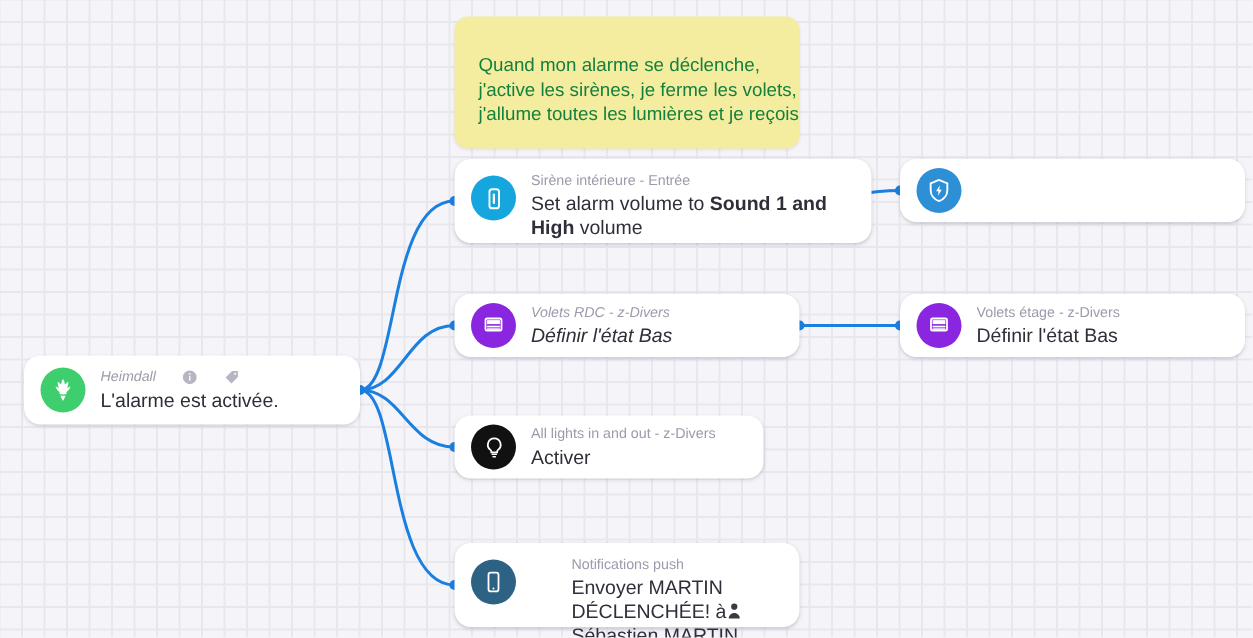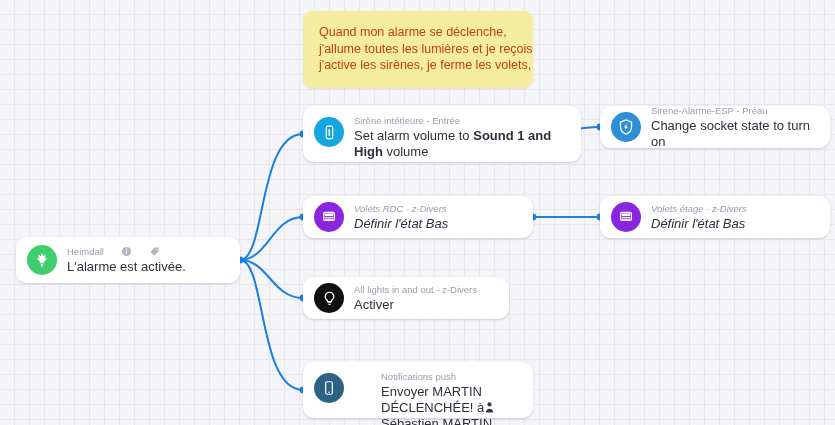--- a/index.html
+++ b/index.html
@@ -35,22 +35,22 @@
 
   
   .note {
     position: absolute;
     left: 303px;
     top: 11px;
     width: 230px;
     box-sizing: border-box;
     background: #f4eda0;
     border-radius: 9px;
-    padding: 13px 16px 14px 16px;
-    color: #c2410c;
+    padding: 24px 16px 14px 16px;
+    color: #15803d;
     font-size: 12.5px;
     line-height: 16.5px;
     box-shadow: 0 1px 2px rgba(60,60,80,0.10);
   }
   .note-line { white-space: nowrap; }
 
   
   .node {
     position: absolute;
     box-sizing: border-box;
@@ -80,34 +80,35 @@
     color: #9b9bab;
     line-height: 12px;
     margin-bottom: 1px;
     white-space: nowrap;
     overflow: hidden;
   }
   .node-sub-row {
     display: flex;
     align-items: center;
     gap: 17px;
+    font-style: italic;
   }
   .node-title {
     font-size: 13px;
     color: #2f2f3a;
     line-height: 16px;
   }
   .node-title .strong { font-weight: bold; }
 
   
   #node-trigger { left: 16px;  top: 237px; width: 224px; height: 46px; }
   #node-siren   { left: 303px; top: 106px; width: 278px; height: 56px; align-items: flex-start; }
   #node-esp     { left: 600px; top: 106px; width: 230px; height: 42px; }
   #node-rdc     { left: 303px; top: 196px; width: 230px; height: 42px; font-style: italic; }
-  #node-etage   { left: 600px; top: 196px; width: 230px; height: 42px; font-style: italic; }
+  #node-etage   { left: 600px; top: 196px; width: 230px; height: 42px; }
   #node-lights  { left: 303px; top: 277px; width: 206px; height: 42px; }
   #node-push    { left: 303px; top: 362px; width: 230px; height: 56px; align-items: flex-start; gap: 27px; }
   #node-siren .node-icon, #node-push .node-icon { margin-top: 2px; }
 
   .ic-green  { background: #3ece6d; }
   .ic-cyan   { background: #14a6dc; }
   .ic-blue   { background: #2d8fd5; }
   .ic-purple { background: #8a26e0; }
   .ic-black  { background: #111111; }
   .ic-steel  { background: #2e6285; }
@@ -148,22 +149,22 @@
       <circle cx="303" cy="390" r="3.4"></circle>
       <circle cx="533" cy="134" r="3.4"></circle>
       <circle cx="600" cy="127" r="3.4"></circle>
       <circle cx="533" cy="217" r="3.4"></circle>
       <circle cx="600" cy="217" r="3.4"></circle>
     </g>
   </svg>
 
   <div class="note">
     <div class="note-line">Quand mon alarme se déclenche,</div>
+    <div class="note-line">j'active les sirènes, je ferme les volets,</div>
     <div class="note-line">j'allume toutes les lumières et je reçois</div>
-    <div class="note-line">j'active les sirènes, je ferme les volets,</div>
   </div>
 
   <div class="node" id="node-trigger">
     <div class="node-icon ic-green">
       <svg width="18" height="18" viewBox="0 0 24 24" fill="#ffffff">
         <path d="M12 2.2c-1.1 1.6-1.6 3.3-1.6 4.9-1.2-.7-2.3-1.6-3-2.6-.3 2 .1 3.9 1 5.5-1.1-.2-2.2-.7-3.1-1.4.6 2.3 2 4.1 3.8 5.2l-.5 1.3c1 .6 2.1 1 3.4 1s2.4-.4 3.4-1l-.5-1.3c1.8-1.1 3.2-2.9 3.8-5.2-.9.7-2 1.2-3.1 1.4.9-1.6 1.3-3.5 1-5.5-.7 1-1.8 1.9-3 2.6 0-1.6-.5-3.3-1.6-4.9z"></path>
         <path d="M9.6 16.6c.7 1.9 1.4 3.4 2.4 5.2 1-1.8 1.7-3.3 2.4-5.2-.8.4-1.6.6-2.4.6s-1.6-.2-2.4-.6z"></path>
       </svg>
     </div>
     <div class="node-body">
@@ -200,24 +201,20 @@
     </div>
   </div>
 
   <div class="node" id="node-esp">
     <div class="node-icon ic-blue">
       <svg width="18" height="18" viewBox="0 0 24 24">
         <path d="M12 2.6 4.6 5.7v6.1c0 4.4 3.1 8.1 7.4 9.6 4.3-1.5 7.4-5.2 7.4-9.6V5.7z" fill="none" stroke="#ffffff" stroke-width="1.7"></path>
         <path d="M12.8 7.4 9.4 12.6h2.2l-.6 4 3.5-5.3h-2.3z" fill="#ffffff"></path>
       </svg>
     </div>
-    <div class="node-body">
-      <div class="node-sub">Sirene-Alarme-ESP - Préau</div>
-      <div class="node-title">Change socket state to turn on</div>
-    </div>
   </div>
 
   <div class="node" id="node-rdc">
     <div class="node-icon ic-purple">
       <svg width="16" height="16" viewBox="0 0 24 24">
         <rect x="4" y="5" width="16" height="12" rx="1.6" fill="none" stroke="#ffffff" stroke-width="1.8"></rect>
         <rect x="5.6" y="6.6" width="12.8" height="4" fill="#ffffff"></rect>
         <rect x="5.6" y="12.2" width="12.8" height="1.7" fill="#ffffff"></rect>
         <rect x="5.6" y="14.8" width="12.8" height="1.5" fill="#ffffff"></rect>
       </svg>

